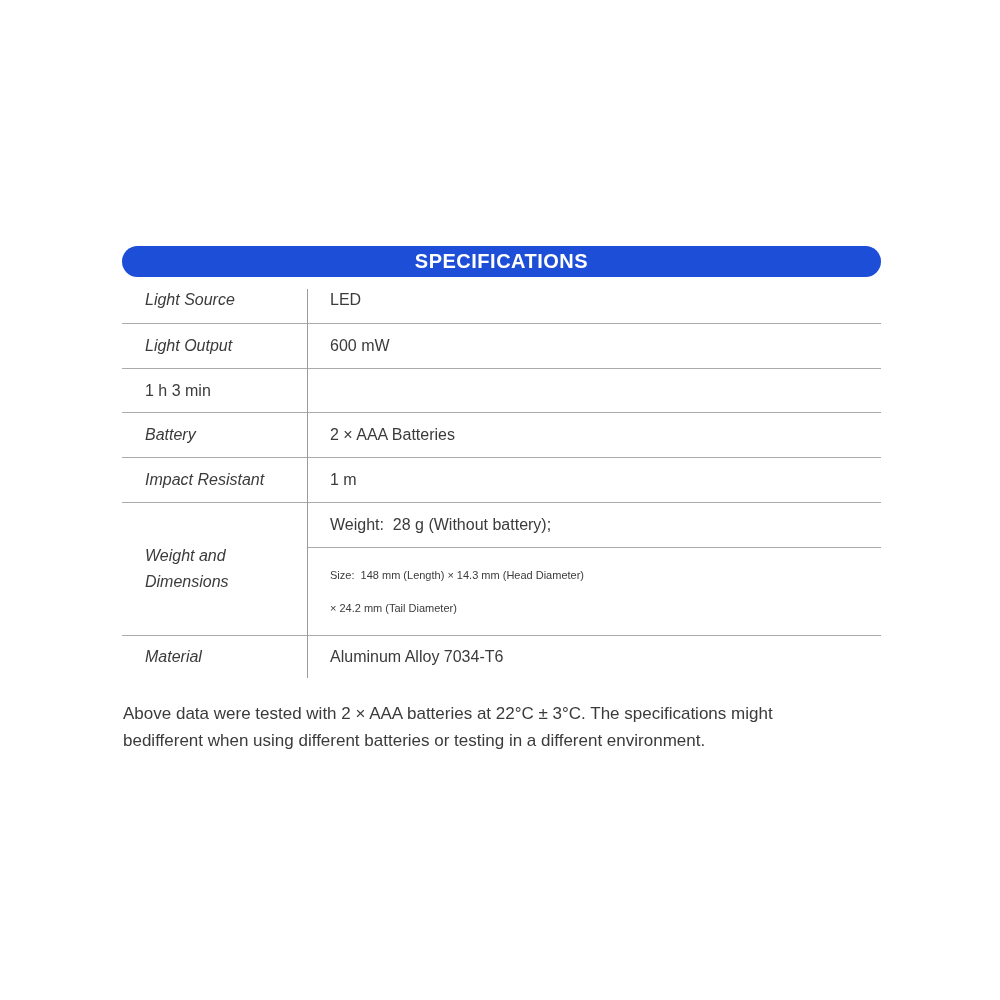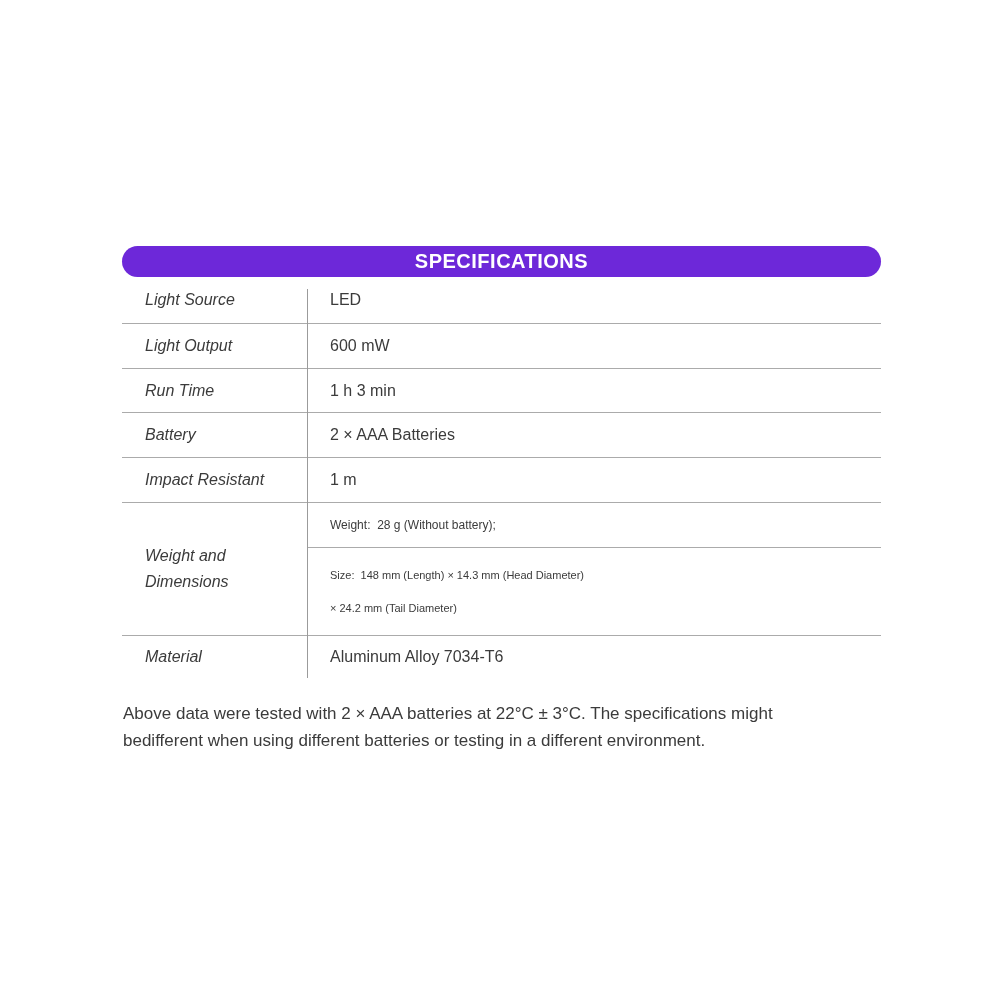--- a/index.html
+++ b/index.html
@@ -11,21 +11,21 @@
     position: relative;
     overflow: hidden;
   }
   .sheet {
     position: absolute;
     left: 122px; top: 246px;
     width: 759px;
   }
   .spec-header {
     height: 31px;
-    background: #6d28d9;
+    background: #1d4ed8;
     border-radius: 16px;
     display: flex;
     align-items: center;
     justify-content: center;
   }
   .spec-header span {
     color: #ffffff;
     font-size: 20px;
     font-weight: bold;
     letter-spacing: 0.5px;
@@ -71,21 +71,21 @@
     flex: 1;
     display: flex;
     flex-direction: column;
   }
   .sub-weight {
     height: 45px;
     border-bottom: 1px solid #ababab;
     display: flex;
     align-items: center;
     padding-left: 23px;
-    font-size: 12px;
+    font-size: 16px;
     white-space: pre-wrap;
   }
   .sub-size {
     flex: 1;
     padding: 11px 0 0 23px;
     font-size: 11px;
   }
   .sub-size div {
     line-height: 33px;
     white-space: pre-wrap;
@@ -114,21 +114,20 @@
       <div class="cell-label">Light Source</div>
       <div class="cell-value">LED</div>
     </div>
 
     <div class="row r2">
       <div class="cell-label">Light Output</div>
       <div class="cell-value">600 mW</div>
     </div>
 
     <div class="row r3">
-      <div class="cell-label">Run Time</div>
       <div class="cell-value">1 h 3 min</div>
     </div>
 
     <div class="row r4">
       <div class="cell-label">Battery</div>
       <div class="cell-value">2 × AAA Batteries</div>
     </div>
 
     <div class="row r5">
       <div class="cell-label">Impact Resistant</div>

